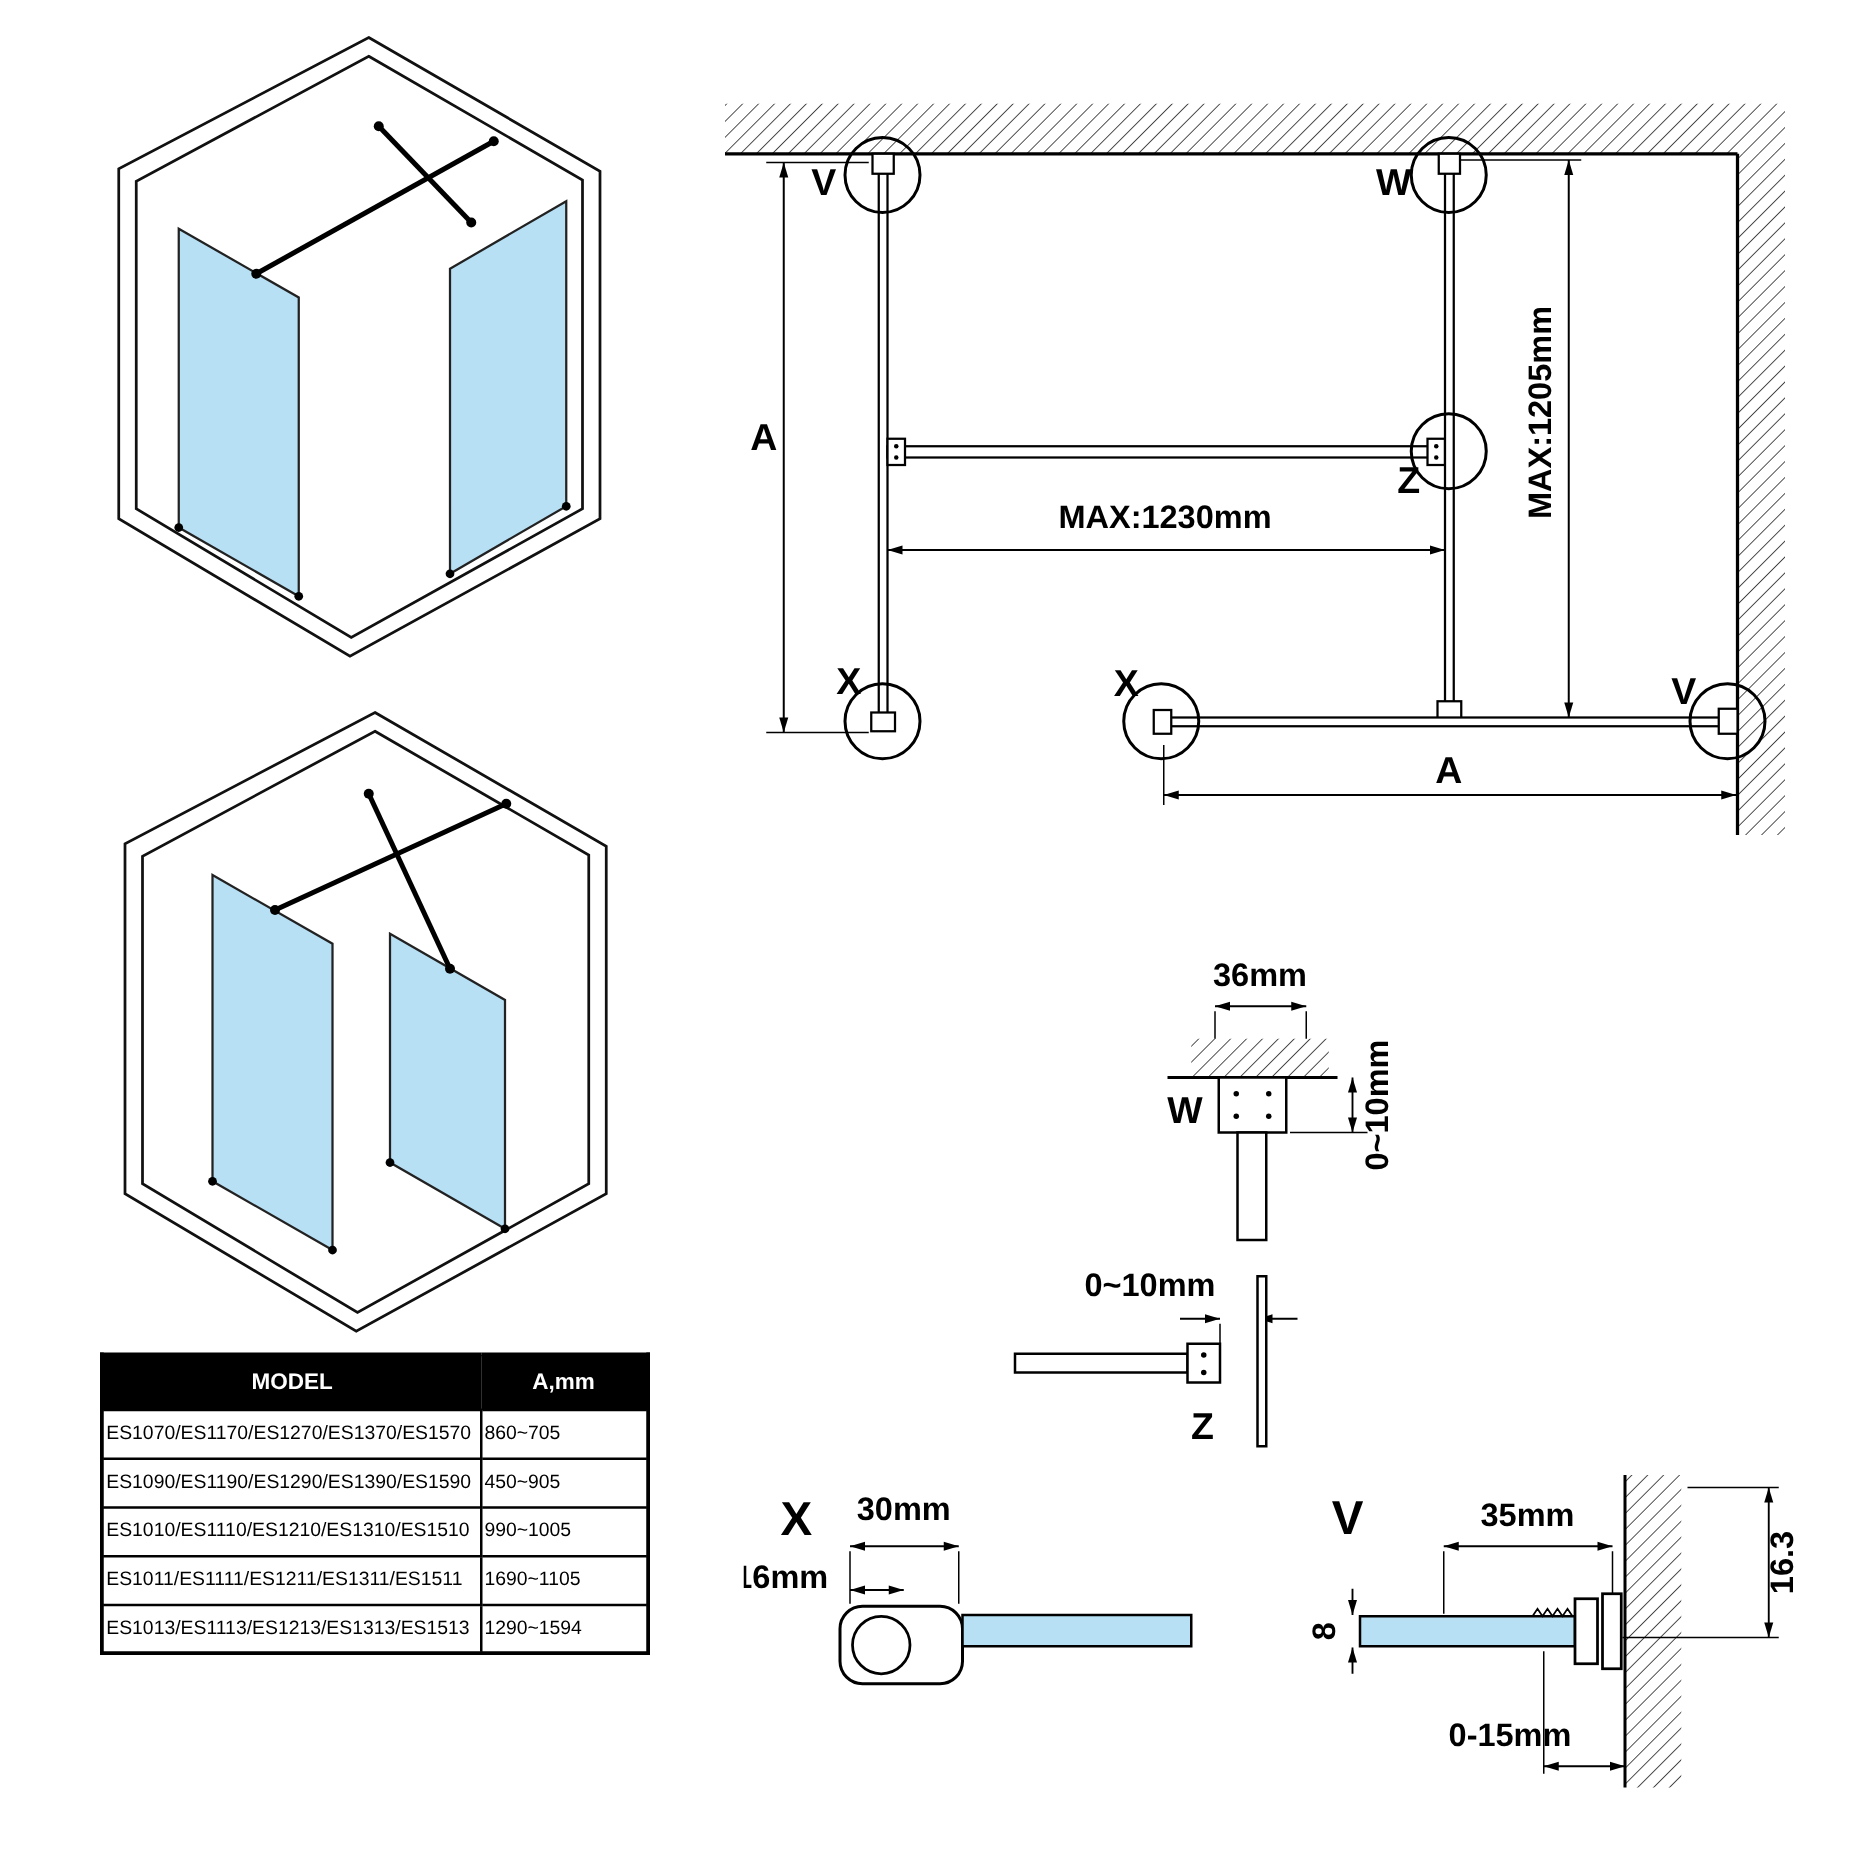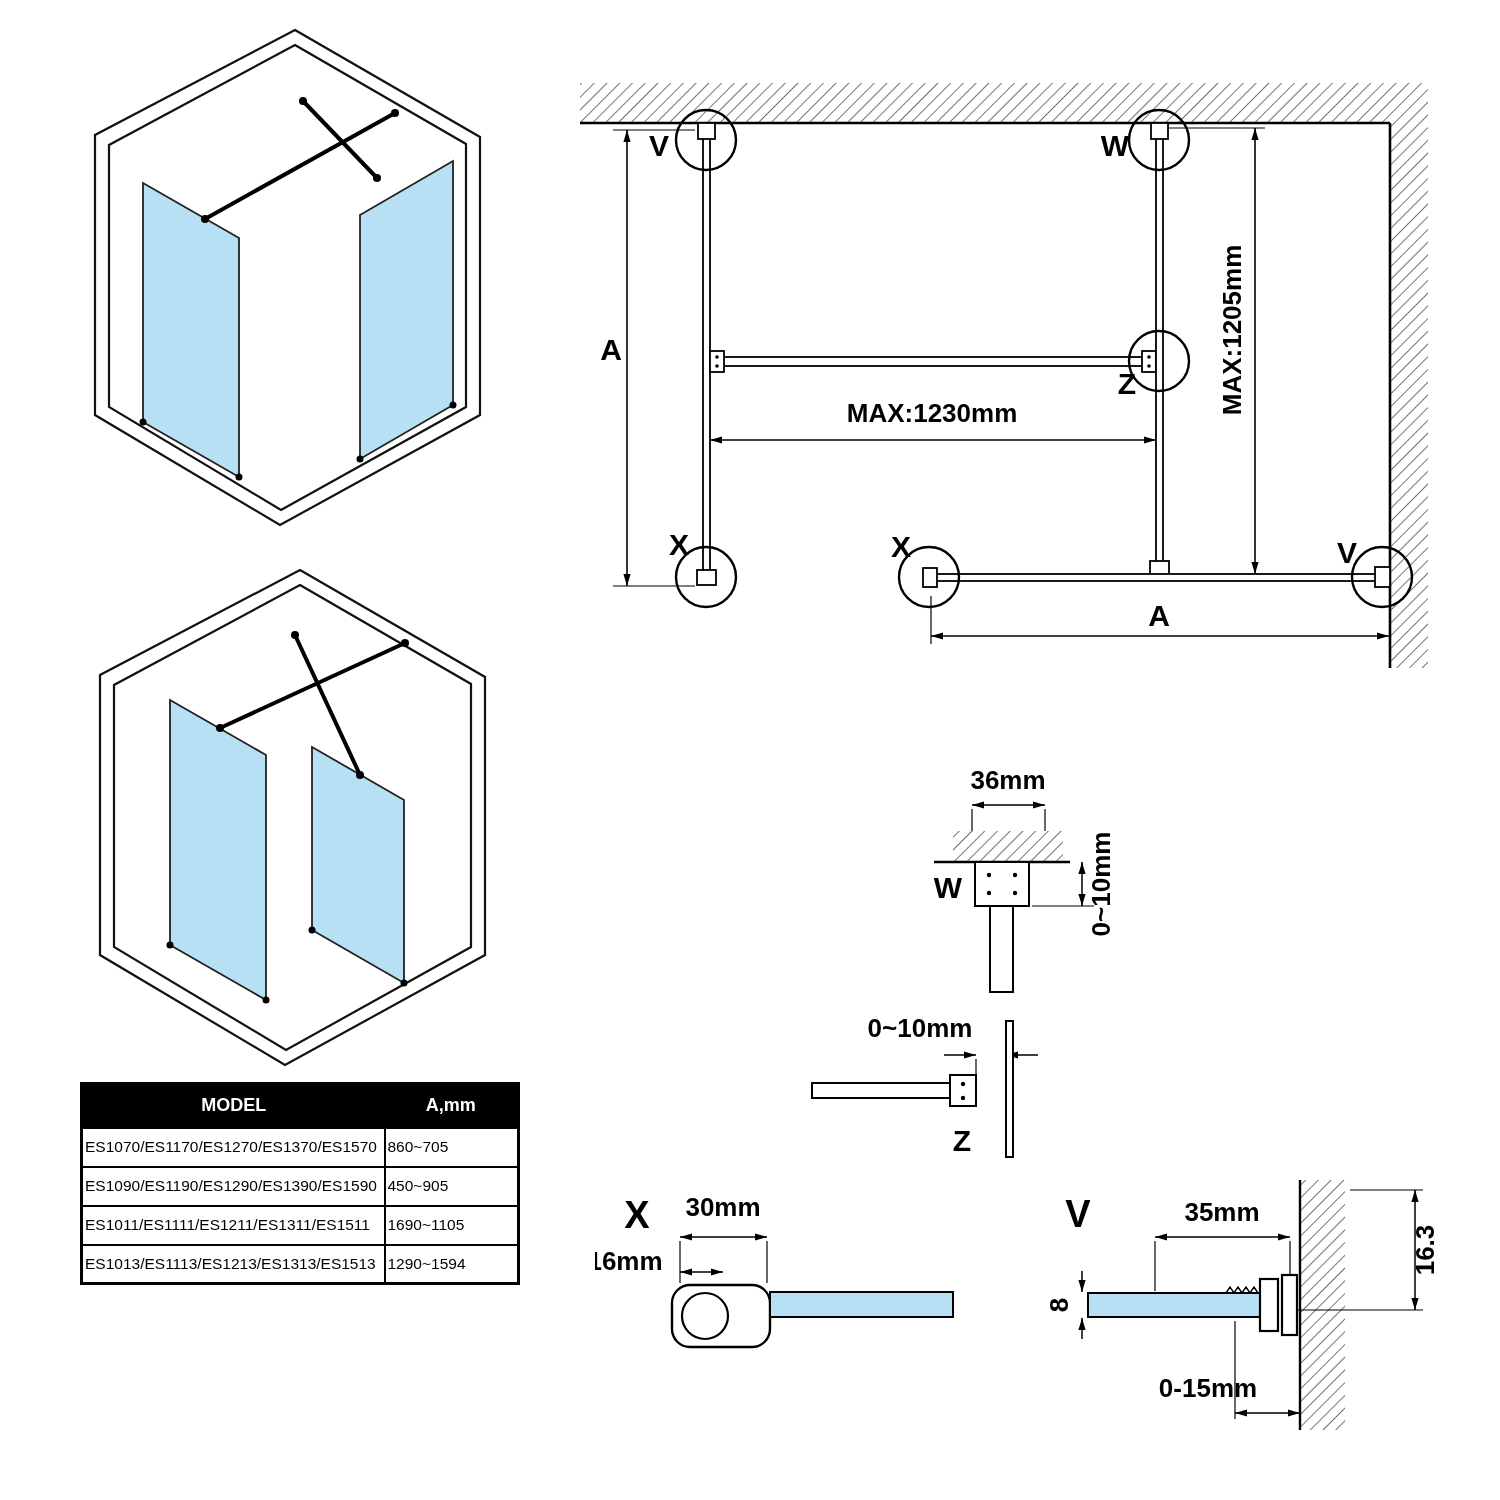--- a/index.html
+++ b/index.html
@@ -298,20 +298,24 @@
       <tbody>
         <tr>
           <td>ES1070/ES1170/ES1270/ES1370/ES1570</td>
           <td>860~705</td>
         </tr>
         <tr>
           <td>ES1090/ES1190/ES1290/ES1390/ES1590</td>
           <td>450~905</td>
         </tr>
         <tr>
+          <td>ES1010/ES1110/ES1210/ES1310/ES1510</td>
+          <td>990~1005</td>
+        </tr>
+        <tr>
           <td>ES1011/ES1111/ES1211/ES1311/ES1511</td>
           <td>1690~1105</td>
         </tr>
         <tr>
           <td>ES1013/ES1113/ES1213/ES1313/ES1513</td>
           <td>1290~1594</td>
         </tr>
       </tbody>
     </table>
   </div>

